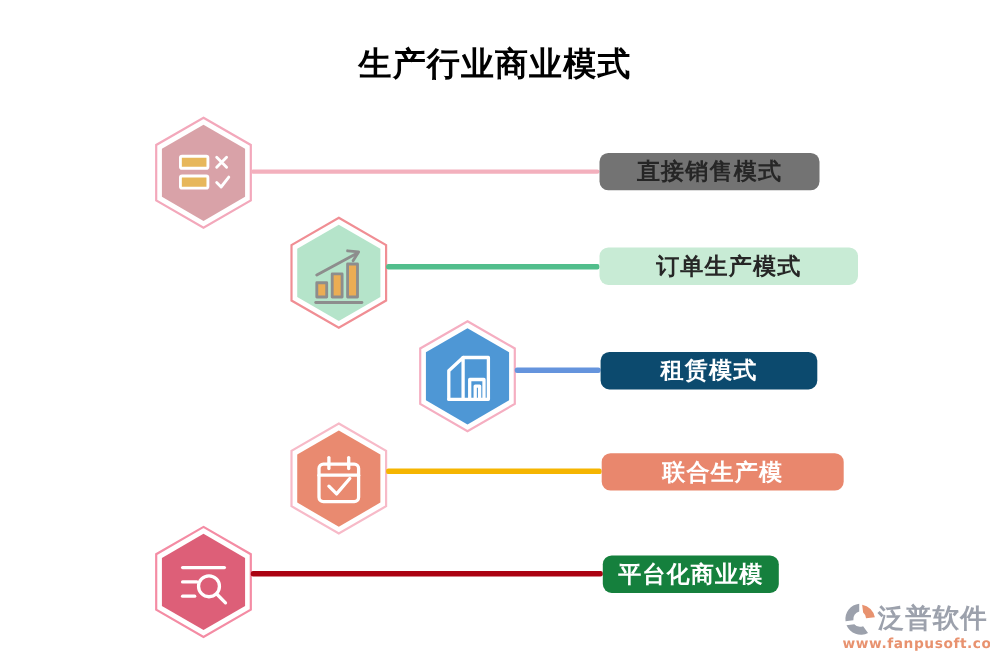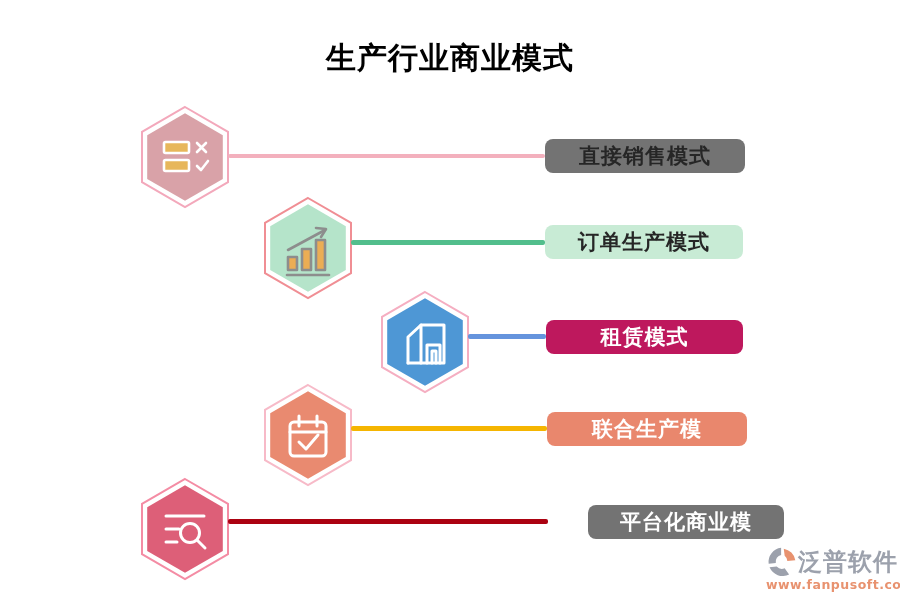--- a/index.html
+++ b/index.html
@@ -13,21 +13,21 @@
     font-size:30px;font-weight:bold;color:#000;letter-spacing:1px;
   }
   .hex{position:absolute;width:90px;height:104px;}
   .hex svg{display:block;width:90px;height:104px;}
   .line{position:absolute;border-radius:2px;}
   .pill{
     position:absolute;height:34px;line-height:34px;border-radius:8px;
     text-align:center;font-size:21px;font-weight:bold;letter-spacing:1px;
   }
   .watermark{position:absolute;left:766px;top:545px;width:132px;}
-  .wm-row{display:flex;align-items:center;}
+  .wm-row{display:flex;align-items:flex-end;}
   .wm-brand{font-size:24px;font-weight:bold;letter-spacing:1px;line-height:34px;}
   .wm-url{font-size:12.5px;font-weight:bold;text-align:center;margin-top:-2px;letter-spacing:0.5px;}
 </style>
 </head>
 <body>
 
 <div id="canvas">
 
   <div class="title">生产行业商业模式</div>
 
@@ -54,68 +54,68 @@
         <rect x="25" y="61" width="9" height="13" fill="#EBAD54"></rect>
         <rect x="39" y="53" width="9" height="21" fill="#EBAD54"></rect>
         <rect x="53" y="44" width="9" height="30" fill="#EBAD54"></rect>
         <path d="M24,79 L66,79"></path>
         <path d="M25,54 L62,34"></path>
         <path d="M53,32 L63,33 L58,41"></path>
       </g>
     </svg>
   </div>
   <div class="line" style="left: 351px; top: 240px; width: 194px; height: 5px; background: rgb(82, 190, 140);"></div>
-  <div class="pill" style="left: 545px; top: 225px; width: 198px; background: rgb(200, 235, 213); color: rgb(38, 38, 38);">订单生产模式</div>
+  <div class="pill" style="left: 545px; top: 225px; width: 235px; background: rgb(200, 235, 213); color: rgb(38, 38, 38);">订单生产模式</div>
 
   <div class="hex" style="left:380px;top:290px;">
     <svg viewBox="0 0 90 104">
       <polygon points="45,2 88,26.8 88,77.2 45,102 2,77.2 2,26.8" fill="none" stroke-width="2" style="stroke: rgb(245, 174, 193);"></polygon>
       <polygon points="45,8.3 82.8,30.2 82.8,73.9 45,95.8 7.2,73.9 7.2,30.2" style="fill: rgb(78, 151, 213);"></polygon>
       <g stroke="#ffffff" fill="none" stroke-width="3" stroke-linecap="round" stroke-linejoin="round">
         <path d="M28,73 L28,47 L41,35 L41,73"></path>
         <path d="M41,35 L64,35 L64,73 L28,73"></path>
         <path d="M47,73 L47,55 L60,55 L60,73"></path>
         <path d="M52,73 L52,61 L56,61 L56,73"></path>
       </g>
     </svg>
   </div>
   <div class="line" style="left: 468px; top: 334px; width: 78px; height: 5px; background: rgb(101, 148, 221);"></div>
-  <div class="pill" style="left: 546px; top: 320px; width: 197px; background: #be185d; color: rgb(255, 255, 255);">租赁模式</div>
+  <div class="pill" style="left: 546px; top: 320px; width: 197px; background: #0c4a6e; color: rgb(255, 255, 255);">租赁模式</div>
 
   <div class="hex" style="left:263px;top:383px;">
     <svg viewBox="0 0 90 104">
       <polygon points="45,2 88,26.8 88,77.2 45,102 2,77.2 2,26.8" fill="none" stroke-width="2" style="stroke: rgb(247, 186, 200);"></polygon>
       <polygon points="45,8.3 82.8,30.2 82.8,73.9 45,95.8 7.2,73.9 7.2,30.2" style="fill: rgb(233, 138, 112);"></polygon>
       <g stroke="#ffffff" fill="none" stroke-width="3" stroke-linecap="round" stroke-linejoin="round">
         <rect x="27" y="39" width="36" height="34" rx="4"></rect>
         <path d="M27,49 L63,49"></path>
         <path d="M36,33 L36,43"></path>
         <path d="M54,33 L54,43"></path>
         <path d="M36,59 L43,66 L55,52"></path>
       </g>
     </svg>
   </div>
   <div class="line" style="left: 351px; top: 426px; width: 196px; height: 5px; background: rgb(245, 181, 1);"></div>
-  <div class="pill" style="left: 547px; top: 412px; width: 200px; background: rgb(233, 135, 109); color: rgb(255, 255, 255);">联合生产模</div>
+  <div class="pill" style="left: 547px; top: 412px; width: 220px; background: rgb(233, 135, 109); color: rgb(255, 255, 255);">联合生产模</div>
 
   <div class="hex" style="left:140px;top:477px;">
     <svg viewBox="0 0 90 104">
       <polygon points="45,2 88,26.8 88,77.2 45,102 2,77.2 2,26.8" fill="none" stroke-width="2" style="stroke: rgb(244, 140, 164);"></polygon>
       <polygon points="45,8.3 82.8,30.2 82.8,73.9 45,95.8 7.2,73.9 7.2,30.2" style="fill: rgb(221, 95, 120);"></polygon>
       <g stroke="#ffffff" fill="none" stroke-width="3" stroke-linecap="round" stroke-linejoin="round">
         <path d="M26,39 L64,39"></path>
         <path d="M26,52 L39,52"></path>
         <path d="M26,65 L37,65"></path>
         <circle cx="50" cy="56" r="9.5"></circle>
         <path d="M57,63 L65,71"></path>
       </g>
     </svg>
   </div>
   <div class="line" style="left: 228px; top: 519px; width: 320px; height: 5px; background: rgb(171, 2, 17);"></div>
-  <div class="pill" style="left: 548px; top: 505px; width: 196px; background: #737373; color: rgb(255, 255, 255); margin-left: 40px;">平台化商业模</div>
+  <div class="pill" style="left: 548px; top: 505px; width: 160px; background: #15803d; color: rgb(255, 255, 255);">平台化商业模</div>
 
   <div class="watermark">
     <div class="wm-row">
       <svg width="32" height="32" viewBox="0 0 36 36">
         <path d="M17,2 A16,16 0 0 0 3,20 L11,19 A8,8 0 0 1 17,10 Z" style="fill: rgb(156, 161, 172);"></path>
         <path d="M20,3 A16,16 0 0 1 33,16 L24,17 A8,8 0 0 0 21,11 Z" style="fill: rgb(232, 146, 111);"></path>
         <path d="M4,24 A16,16 0 0 0 26,32 L21,25 A8,8 0 0 1 12,23 Z" style="fill: rgb(156, 161, 172);"></path>
       </svg>
       <span class="wm-brand" style="color: rgb(156, 161, 172);">泛普软件</span>
     </div>

